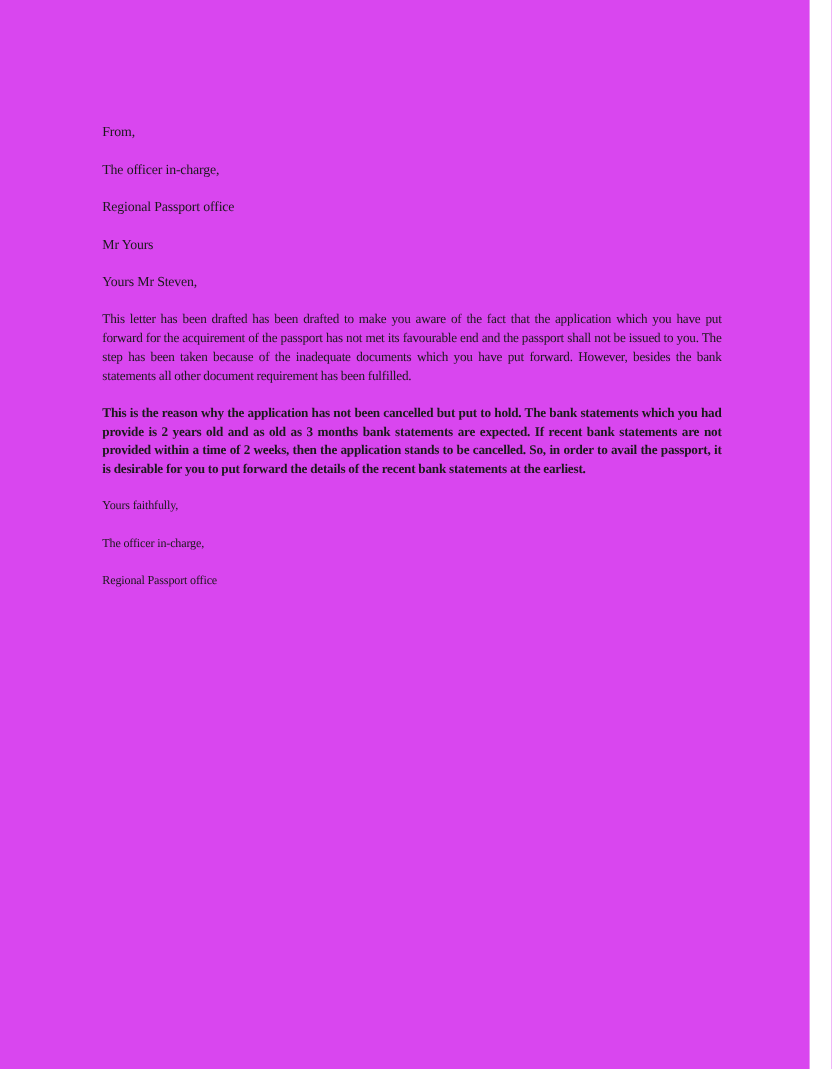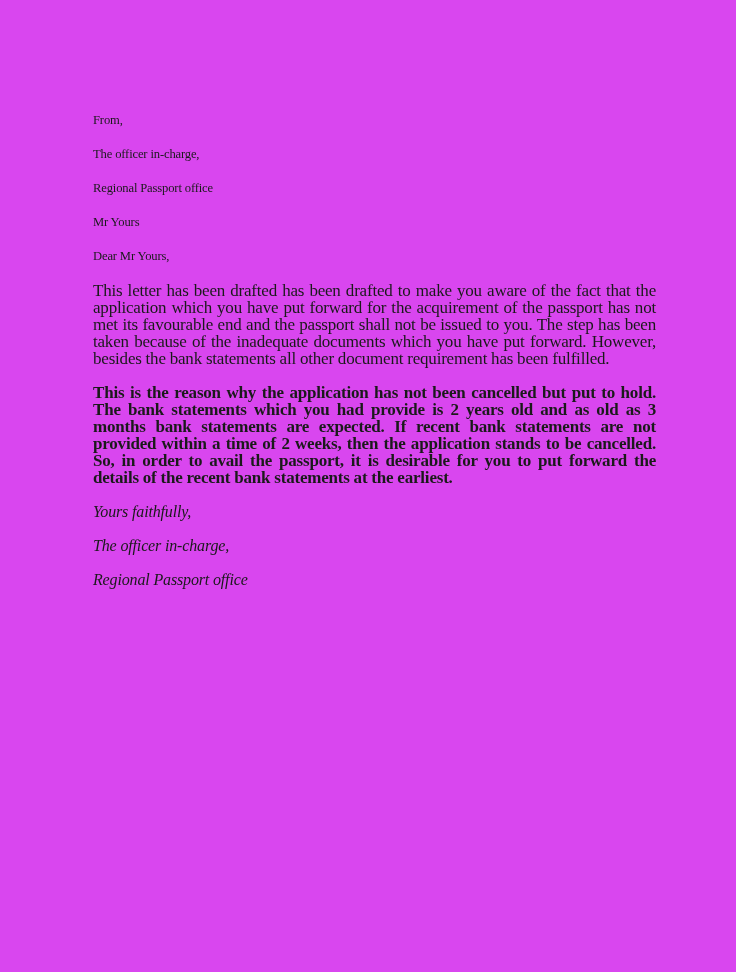--- a/index.html
+++ b/index.html
@@ -38,61 +38,60 @@
     letter-spacing: -0.15px;
     margin: 0 0 17px 0;
     white-space: nowrap;
   }
   .addr-line.gap-to-body {
     margin-bottom: 17px;
   }
 
   
   .body-para {
-    font-size: 17px;
+    font-size: 12px;
     line-height: 17px;
     letter-spacing: -0.2px;
     text-align: justify;
     text-justify: inter-word;
     margin: 0 0 17px 0;
     word-spacing: -0.1px;
   }
   .body-para:last-of-type {
     margin-bottom: 0;
     font-weight: bold;
   }
 
   .spacer-sm { height: 17px; }
 
   .closing-line {
-    font-size: 16px;
+    font-size: 11px;
     line-height: 17px;
     letter-spacing: -0.15px;
     margin: 0 0 17px 0;
     white-space: nowrap;
-    font-style: italic;
   }
   .closing-line.last { margin-bottom: 0; }
 </style>
 </head>
 <body>
 
 <div class="page">
   <div class="letter">
 
     <div class="addr-line">From,</div>
 
     <div class="addr-line">The officer in-charge,</div>
 
     <div class="addr-line">Regional Passport office</div>
 
 
     <div class="addr-line">Mr Yours</div>
 
-    <div class="addr-line gap-to-body">Dear Mr Yours,</div>
+    <div class="addr-line gap-to-body">Yours Mr Steven,</div>
 
     <p class="body-para">This letter has been drafted has been drafted to make you aware of the fact that the application which you have put forward for the acquirement of the passport has not met its favourable end and the passport shall not be issued to you. The step has been taken because of the inadequate documents which you have put forward. However, besides the bank statements all other document requirement has been fulfilled.</p>
 
     <p class="body-para">This is the reason why the application has not been cancelled but put to hold. The bank statements which you had provide is 2 years old and as old as 3 months bank statements are expected. If recent bank statements are not provided within a time of 2 weeks, then the application stands to be cancelled. So, in order to avail the passport, it is desirable for you to put forward the details of the recent bank statements at the earliest.</p>
 
     <div class="spacer-sm"></div>
 
     <div class="closing-line">Yours faithfully,</div>
 
     <div class="closing-line">The officer in-charge,</div>

